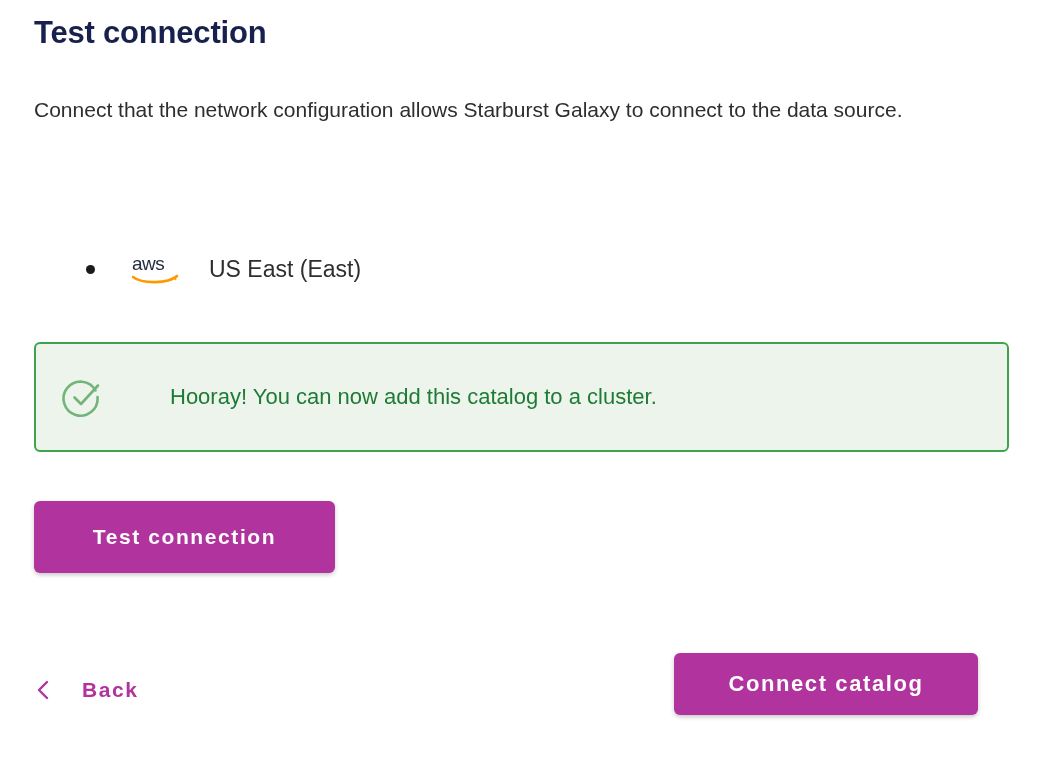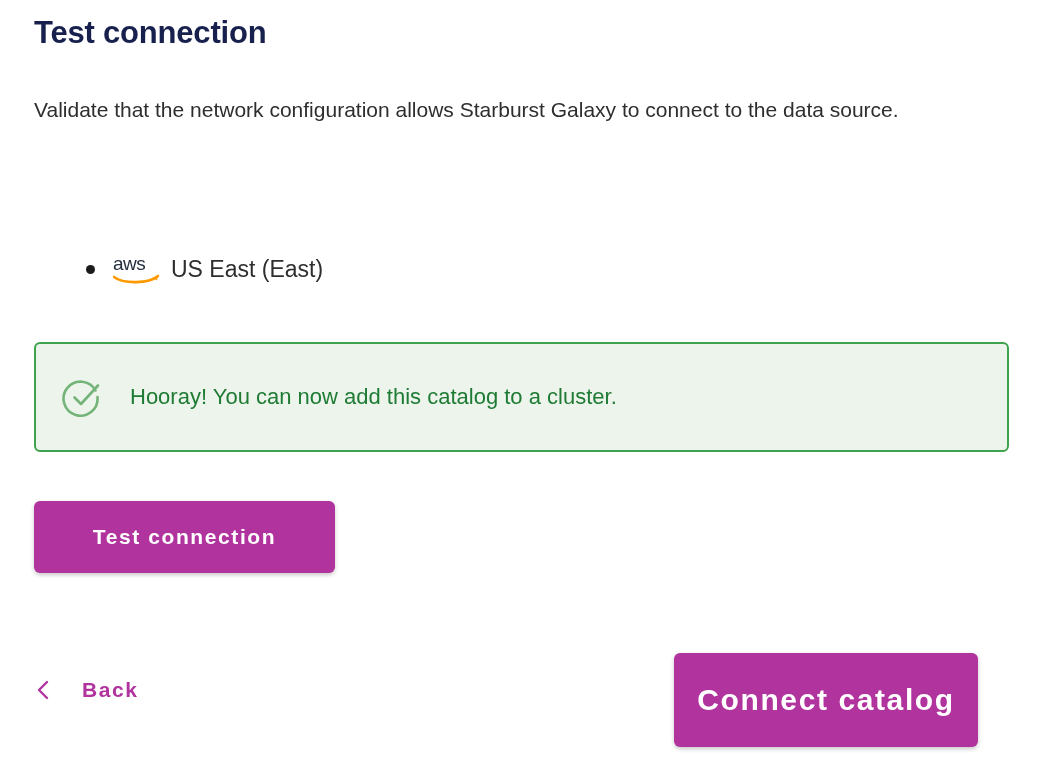--- a/index.html
+++ b/index.html
@@ -65,20 +65,21 @@
     padding: 0;
     list-style: none;
   }
   .region-item {
     display: flex;
     align-items: center;
     font-size: 23px;
     color: #2E2E2E;
     line-height: 34px;
     margin: 0;
+    gap: 19px;
   }
   .region-bullet {
     width: 9px;
     height: 9px;
     border-radius: 50%;
     background: #1A1A1A;
     margin-left: 52px;
     margin-right: 18px;
     flex: none;
   }
@@ -100,20 +101,21 @@
     top: 342px;
     width: 975px;
     height: 110px;
     box-sizing: border-box;
     background: #EDF4EC;
     border: 2px solid #3FA34D;
     border-radius: 6px;
     display: flex;
     align-items: center;
     padding: 0 26px;
+    gap: 40px;
   }
   .alert-icon {
     flex: none;
     width: 42px;
     height: 42px;
     margin-right: 26px;
   }
   .alert-icon svg { display: block; }
   .alert-text {
     font-size: 22px;
@@ -141,22 +143,22 @@
     width: 301px;
     height: 72px;
     font-size: 21px;
   }
 
   .btn-connect {
     position: absolute;
     left: 674px;
     top: 653px;
     width: 304px;
-    height: 94px;
-    font-size: 30px;
+    height: 62px;
+    font-size: 22px;
   }
 
   .back-link {
     position: absolute;
     left: 32px;
     top: 670px;
     height: 40px;
     display: flex;
     align-items: center;
     cursor: pointer;
@@ -180,21 +182,21 @@
     font-family: "Liberation Sans", sans-serif;
   }
 </style>
 </head>
 <body>
 
 <div class="panel">
 
   <h1 class="page-title">Test connection</h1>
 
-  <p class="description">Validate that the network configuration allows Starburst Galaxy to connect to the data source.</p>
+  <p class="description">Connect that the network configuration allows Starburst Galaxy to connect to the data source.</p>
 
 
   <ul class="regions-list">
     <li class="region-item">
       <span class="region-bullet"></span>
       <span class="aws-logo">
         <svg width="50" height="34" viewBox="0 0 50 34" xmlns="http://www.w3.org/2000/svg">
           <text x="0" y="18" font-family="Liberation Sans, sans-serif" font-size="19" fill="#252F3E" letter-spacing="-0.5">aws</text>
           <path d="M1 25 C10 32, 36 32, 45 24" stroke="#FF9900" stroke-width="2.6" fill="none" stroke-linecap="round"></path>
           <path d="M45 24 L40 25.5 L44 28.5 Z" fill="#FF9900"></path>

